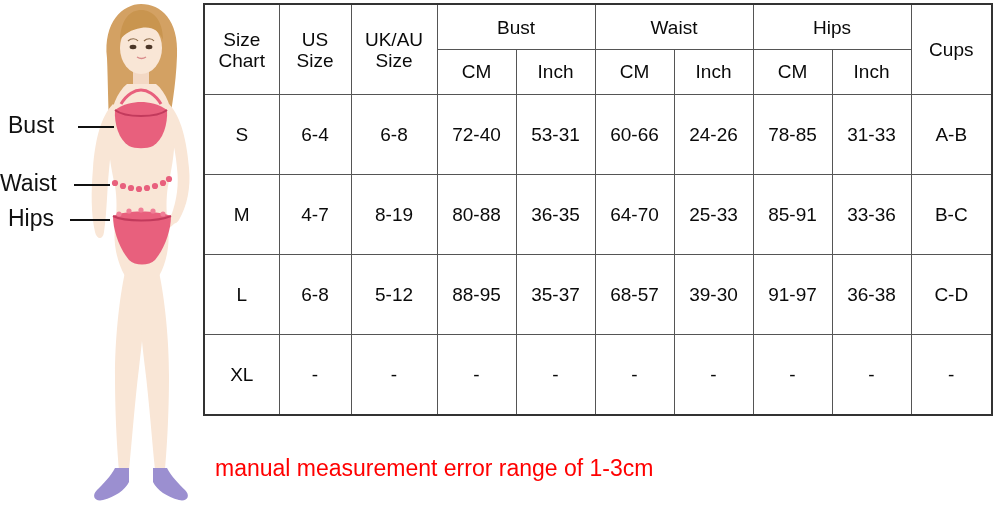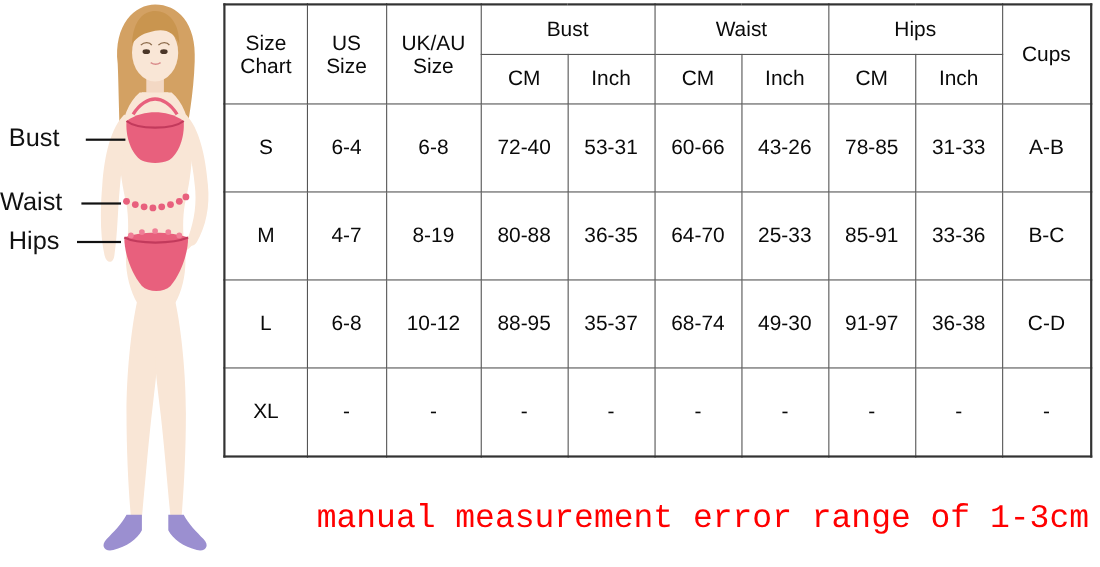--- a/index.html
+++ b/index.html
@@ -98,24 +98,24 @@
     display: block;
     line-height: 21px;
   }
 
   
   .note {
     position: absolute;
     left: 215px;
     top: 455px;
     width: 775px;
-    text-align: right;
+    text-align: left;
     color: #ff0000;
-    font-size: 30px;
-    font-family: Liberation Mono, monospace;
+    font-size: 23px;
+    font-family: Liberation Sans, sans-serif;
   }
 </style>
 </head>
 <body>
 
 <div class="page">
 
   <div class="figure-pane">
 
     <svg class="figure-svg" width="160" height="515" viewBox="0 0 160 515">
@@ -228,45 +228,45 @@
         </tr>
       </thead>
       <tbody>
         <tr class="body-row">
           <td>S</td>
           <td>6-4</td>
           <td>6-8</td>
           <td>72-40</td>
           <td>53-31</td>
           <td>60-66</td>
-          <td>43-26</td>
+          <td>24-26</td>
           <td>78-85</td>
           <td>31-33</td>
           <td>A-B</td>
         </tr>
         <tr class="body-row">
           <td>M</td>
           <td>4-7</td>
           <td>8-19</td>
           <td>80-88</td>
           <td>36-35</td>
           <td>64-70</td>
           <td>25-33</td>
           <td>85-91</td>
           <td>33-36</td>
           <td>B-C</td>
         </tr>
         <tr class="body-row">
           <td>L</td>
           <td>6-8</td>
-          <td>10-12</td>
+          <td>5-12</td>
           <td>88-95</td>
           <td>35-37</td>
-          <td>68-74</td>
-          <td>49-30</td>
+          <td>68-57</td>
+          <td>39-30</td>
           <td>91-97</td>
           <td>36-38</td>
           <td>C-D</td>
         </tr>
         <tr class="body-row">
           <td>XL</td>
           <td>-</td>
           <td>-</td>
           <td>-</td>
           <td>-</td>

